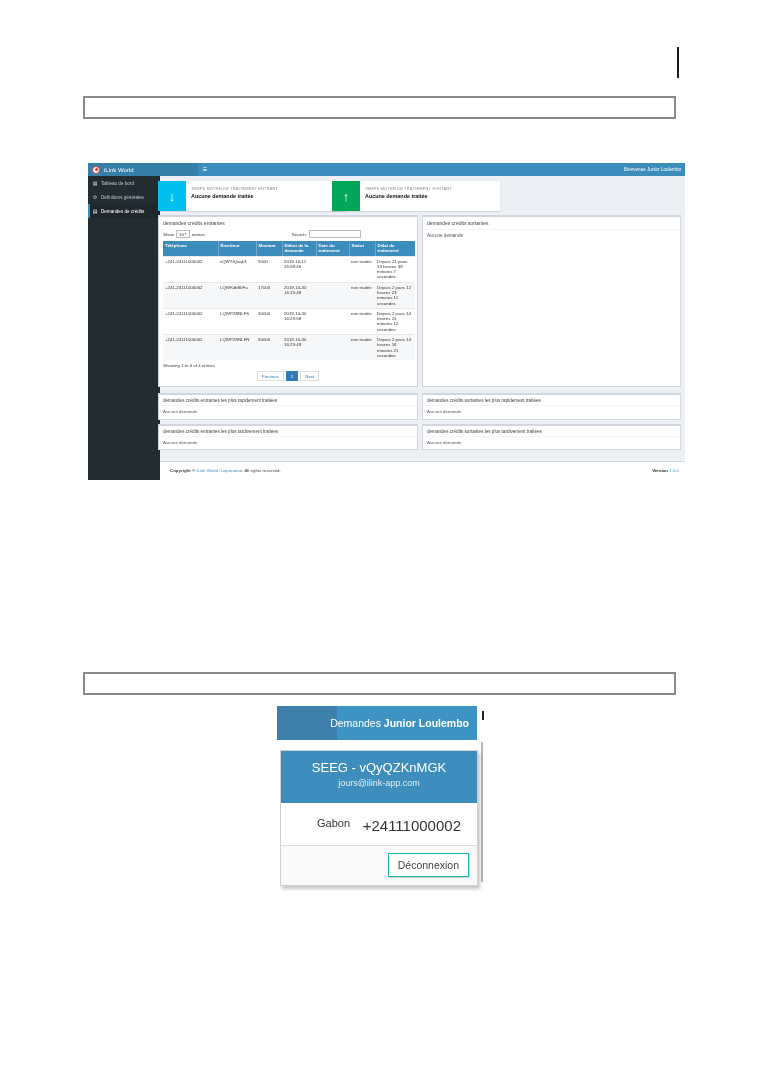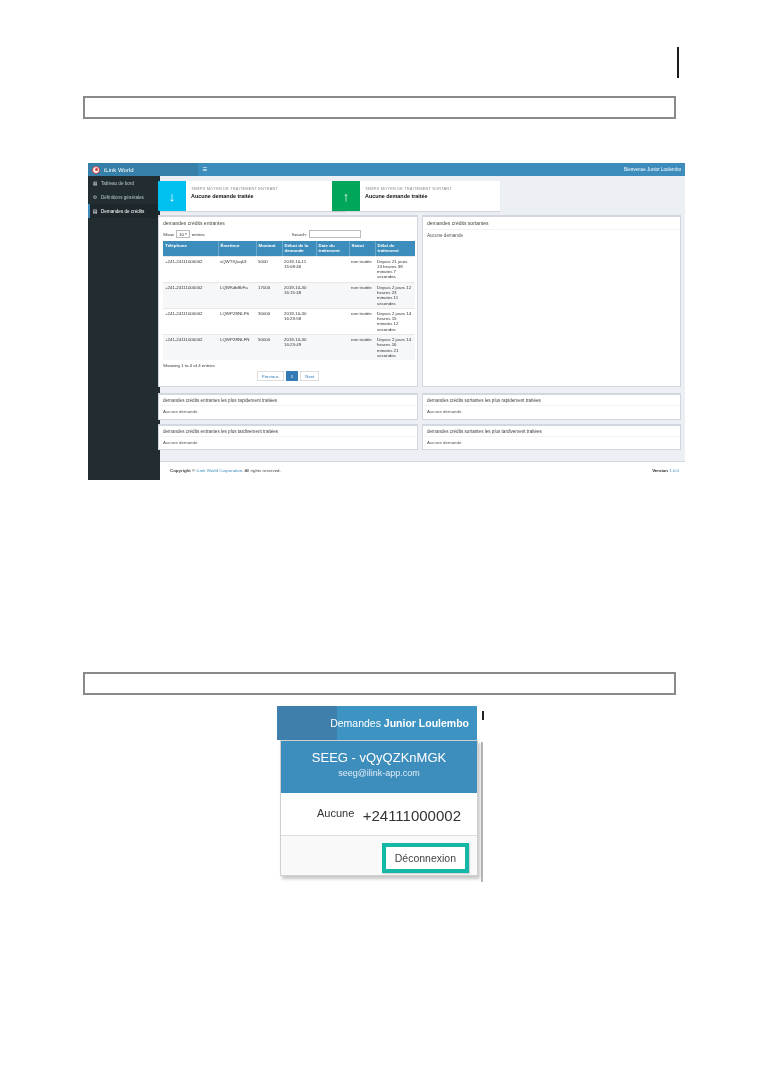--- a/index.html
+++ b/index.html
@@ -78,29 +78,29 @@
 
   
   #drop { position:absolute; left:277px; top:706px; width:207px; height:178px; background:#fff; font-size:10px; }
   .u-header { position:absolute; left:0; top:0; width:200px; height:34px; background:#3d93c2; }
   .u-header .seg { position:absolute; left:0; top:0; width:60px; height:34px; background:#3e80ab; }
   .u-welcome { position:absolute; right:8px; top:0; height:34px; line-height:34px; color:#fff; font-size:10.5px; white-space:nowrap; }
   .u-welcome b { font-weight:bold; }
   .u-tick { position:absolute; left:205px; top:5px; width:2px; height:9px; background:#222; }
   .u-scroll-edge { position:absolute; left:204px; top:36px; width:2px; height:140px; background:#b7b7b7; }
 
-  .u-panel { position:absolute; left:3px; top:34px; width:198px; height:136px; background:#fff; border:1px solid #cfcfcf; box-shadow:2px 3px 3px rgba(0,0,0,.22); overflow:hidden; }
+  .u-panel { position:absolute; left:3px; top:44px; width:198px; height:136px; background:#fff; border:1px solid #cfcfcf; box-shadow:2px 3px 3px rgba(0,0,0,.22); overflow:hidden; }
   .u-acct { height:52px; background:#3d8dbd; color:#fff; text-align:center; padding-top:9px; }
   .u-acct .nm { font-size:13px; }
   .u-acct .em { font-size:9px; color:rgba(255,255,255,.85); margin-top:3px; }
   .u-body { height:42px; position:relative; background:#fff; }
   .u-body .country { position:absolute; left:36px; top:14px; font-size:11px; color:#333; }
   .u-body .phone { position:absolute; right:16px; top:14px; font-size:15px; color:#333; }
   .u-foot { height:42px; background:#f9f9f9; border-top:1px solid #ddd; position:relative; }
-  .logout-btn { position:absolute; right:8px; top:7px; background:#fff; border:4px solid #14b8a6; box-shadow:1px 1px 1px rgba(0,0,0,.15); font-size:10.5px; color:#444; padding:5px 9px; font-family:"Liberation Sans", sans-serif; }
+  .logout-btn { position:absolute; right:8px; top:7px; background:#fff; border:1px solid #14b8a6; box-shadow:1px 1px 1px rgba(0,0,0,.15); font-size:10.5px; color:#444; padding:5px 9px; font-family:"Liberation Sans", sans-serif; }
 </style>
 </head>
 <body>
 
 <div id="page">
 
   <div class="vmark"></div>
   <div class="caption-box" id="caption1"></div>
 
   <div id="dash">
@@ -270,24 +270,24 @@
       <div class="u-welcome">
         <span>Demandes </span><b>Junior Loulembo</b>
       </div>
     </div>
     <div class="u-tick"></div>
     <div class="u-scroll-edge"></div>
 
     <div class="u-panel">
       <div class="u-acct">
         <div class="nm">SEEG - vQyQZKnMGK</div>
-        <div class="em">seeg@ilink-app.com</div>
+        <div class="em">jours@ilink-app.com</div>
       </div>
       <div class="u-body">
-        <span class="country">Aucune</span>
+        <span class="country">Gabon</span>
         <span class="phone">+24111000002</span>
       </div>
       <div class="u-foot">
         <button class="logout-btn">Déconnexion</button>
       </div>
     </div>
   </div>
 
 </div>
 

